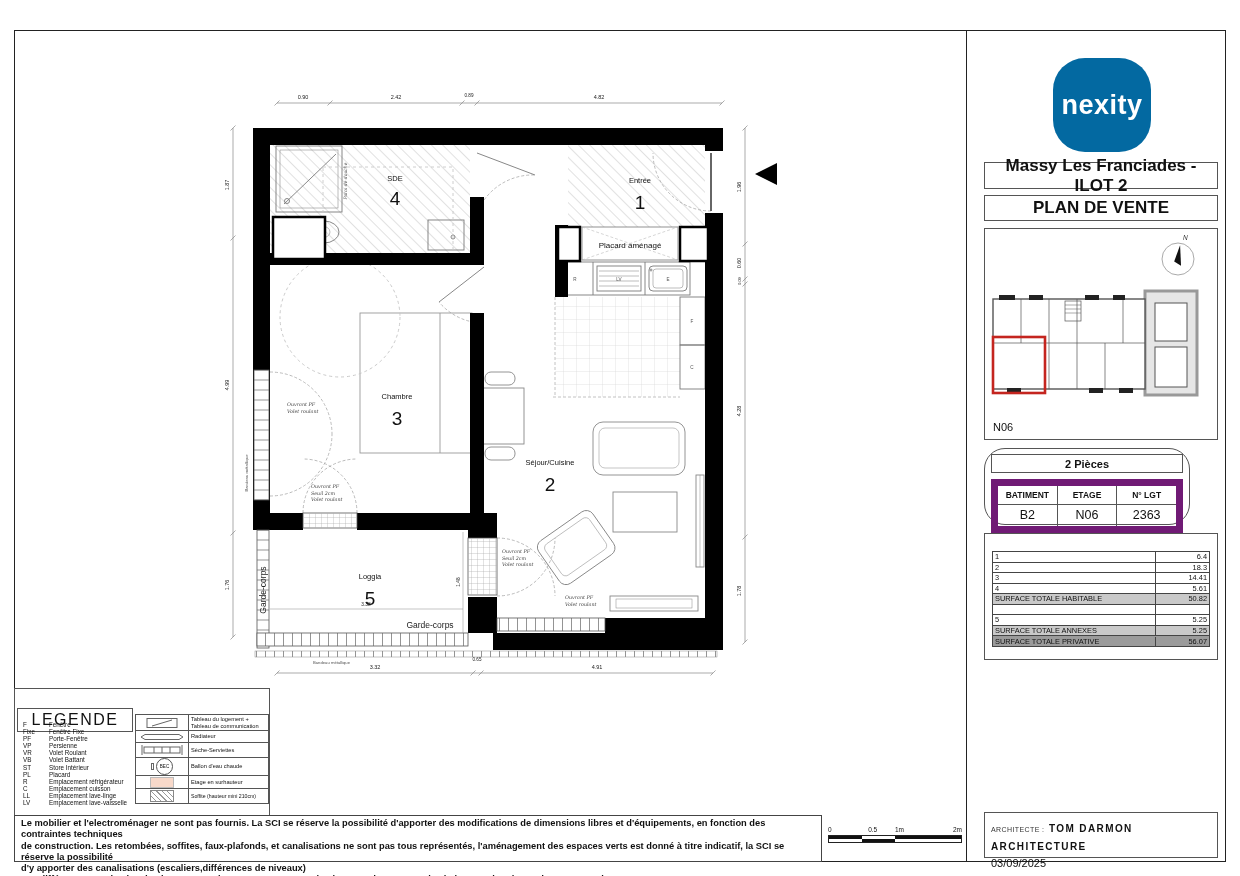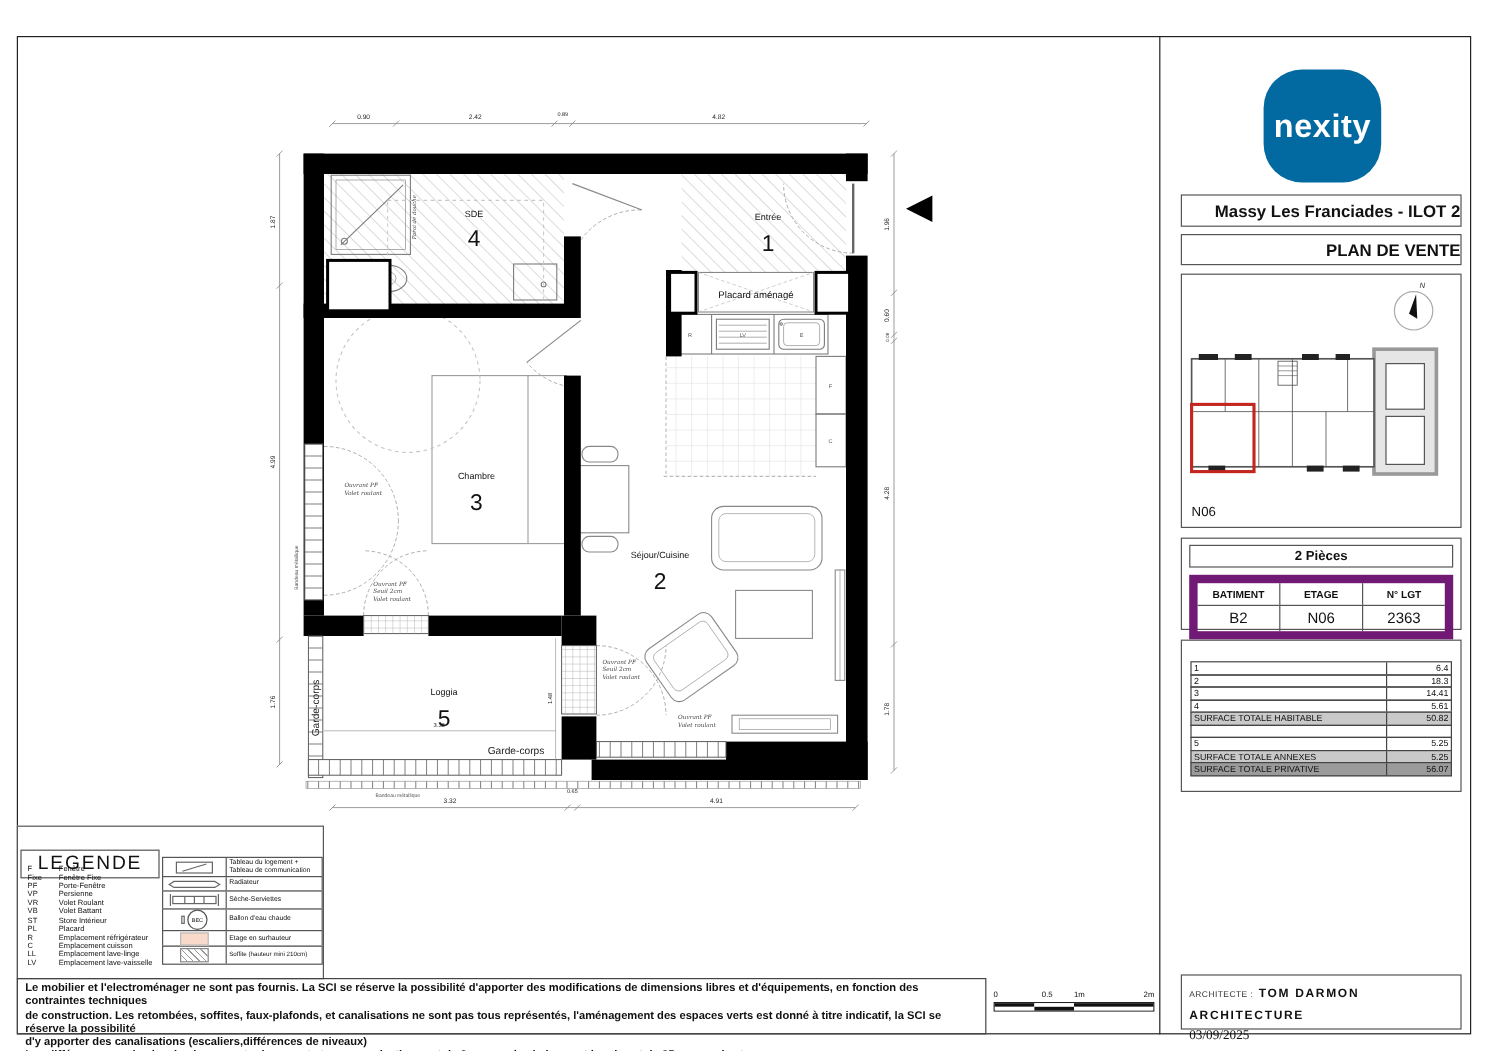--- a/index.html
+++ b/index.html
@@ -7,42 +7,42 @@
   .sheet{position:relative;width:1240px;height:876px;background:#fff;overflow:hidden;
          font-family:"Liberation Sans",sans-serif;color:#111;}
   .frame{position:absolute;left:14px;top:30px;width:1212px;height:832px;border:1.5px solid #222;}
   .vsep{position:absolute;left:966px;top:30px;width:0;height:832px;border-left:1.5px solid #222;}
   .box{position:absolute;border:1px solid #555;background:#fff;}
   .ctr{display:flex;align-items:center;justify-content:center;}
 
   
   .logo{position:absolute;left:1053px;top:58px;width:98px;height:94px;border-radius:32px;
         color:#fff;font-size:27px;font-weight:bold;letter-spacing:.5px;}
-  .ttl{font-weight:bold;font-size:14px;text-align:center;justify-content:flex-end;}
+  .ttl{font-weight:bold;font-size:17px;text-align:center;}
   .n06{position:absolute;left:992px;top:420px;font-size:11px;}
   .unitbox-inner{position:absolute;left:6px;top:5px;right:6px;height:19px;border:1px solid #555;
                  font-weight:bold;font-size:11px;}
   .utable{position:absolute;left:6px;right:6px;top:30px;border:7px solid #701a75;}
   .urow{display:flex;}
   .ucell{flex:1;text-align:center;border-left:1px solid #555;}
   .ucell:first-child{border-left:none;}
   .uhead .ucell{font-weight:bold;font-size:8.5px;padding:4px 0;}
   .uval .ucell{font-size:12.5px;padding:3px 0 4px 0;border-top:1px solid #555;}
 
   .stable{position:absolute;left:7px;right:7px;top:18px;}
   .srow{display:flex;border:1px solid #444;margin-top:-1px;height:11.5px;font-size:7.4px;align-items:stretch;}
   .srow .lab{flex:1;display:flex;align-items:center;padding-left:2px;}
   .srow .val{width:54px;display:flex;align-items:center;justify-content:flex-end;
              padding-right:2px;border-left:1px solid #444;}
   .srow.subtotal{background:#c9c9c9;}
-  .srow.total{background:#9b9b9b;}
+  .srow.total{background:#9b9b9b;align-items:flex-end;}
 
   .archi-label{font-size:7px;color:#333;letter-spacing:.4px;}
   .archi-name{font-size:10px;font-weight:bold;letter-spacing:1.4px;}
-  .archi-date{font-size:11px;margin-top:3px;font-family:Liberation Serif, serif;}
+  .archi-date{font-size:11px;margin-top:3px;}
 
   
   .leg-title{position:absolute;left:2px;top:19px;width:116px;height:24px;border:1px solid #555;
              font-size:16px;letter-spacing:1.5px;}
   .arow{display:flex;font-size:6.3px;line-height:7.1px;}
   .arow .k{width:26px;flex:none;}
   .lrows{position:absolute;left:120px;top:26px;width:134px;}
   .lrow{display:flex;border:1px solid #555;margin-top:-1px;min-height:13px;background:#fff;}
   .lrow .sym{width:52px;flex:none;display:flex;align-items:center;justify-content:center;}
   .lrow .lbl{flex:1;border-left:1px solid #555;font-size:5.7px;line-height:6.4px;
@@ -484,21 +484,21 @@
           <rect x="14" y="97" width="14" height="5"></rect>
             <rect x="96" y="97" width="14" height="5"></rect>
           <rect x="126" y="97" width="14" height="5"></rect>
         </g>
         <rect x="0" y="46" width="52" height="56" fill="none" stroke="#c4251f" stroke-width="2.6"></rect>
       </g>
     </svg>
     <div class="n06" style="left:8px;top:192px;position:absolute;">N06</div>
   </div>
 
-  <div class="box" style="left:984px;top:448px;width:234px;height:77px;">
+  <div class="box" style="left:984px;top:448px;width:206px;height:77px;border-radius:21px;">
     <div class="unitbox-inner ctr">
       <span>2 Pièces</span>
     </div>
     <div class="utable">
       <div class="urow uhead">
         <div class="ucell">BATIMENT</div>
         <div class="ucell">ETAGE</div>
         <div class="ucell">N° LGT</div>
       </div>
       <div class="urow uval">

